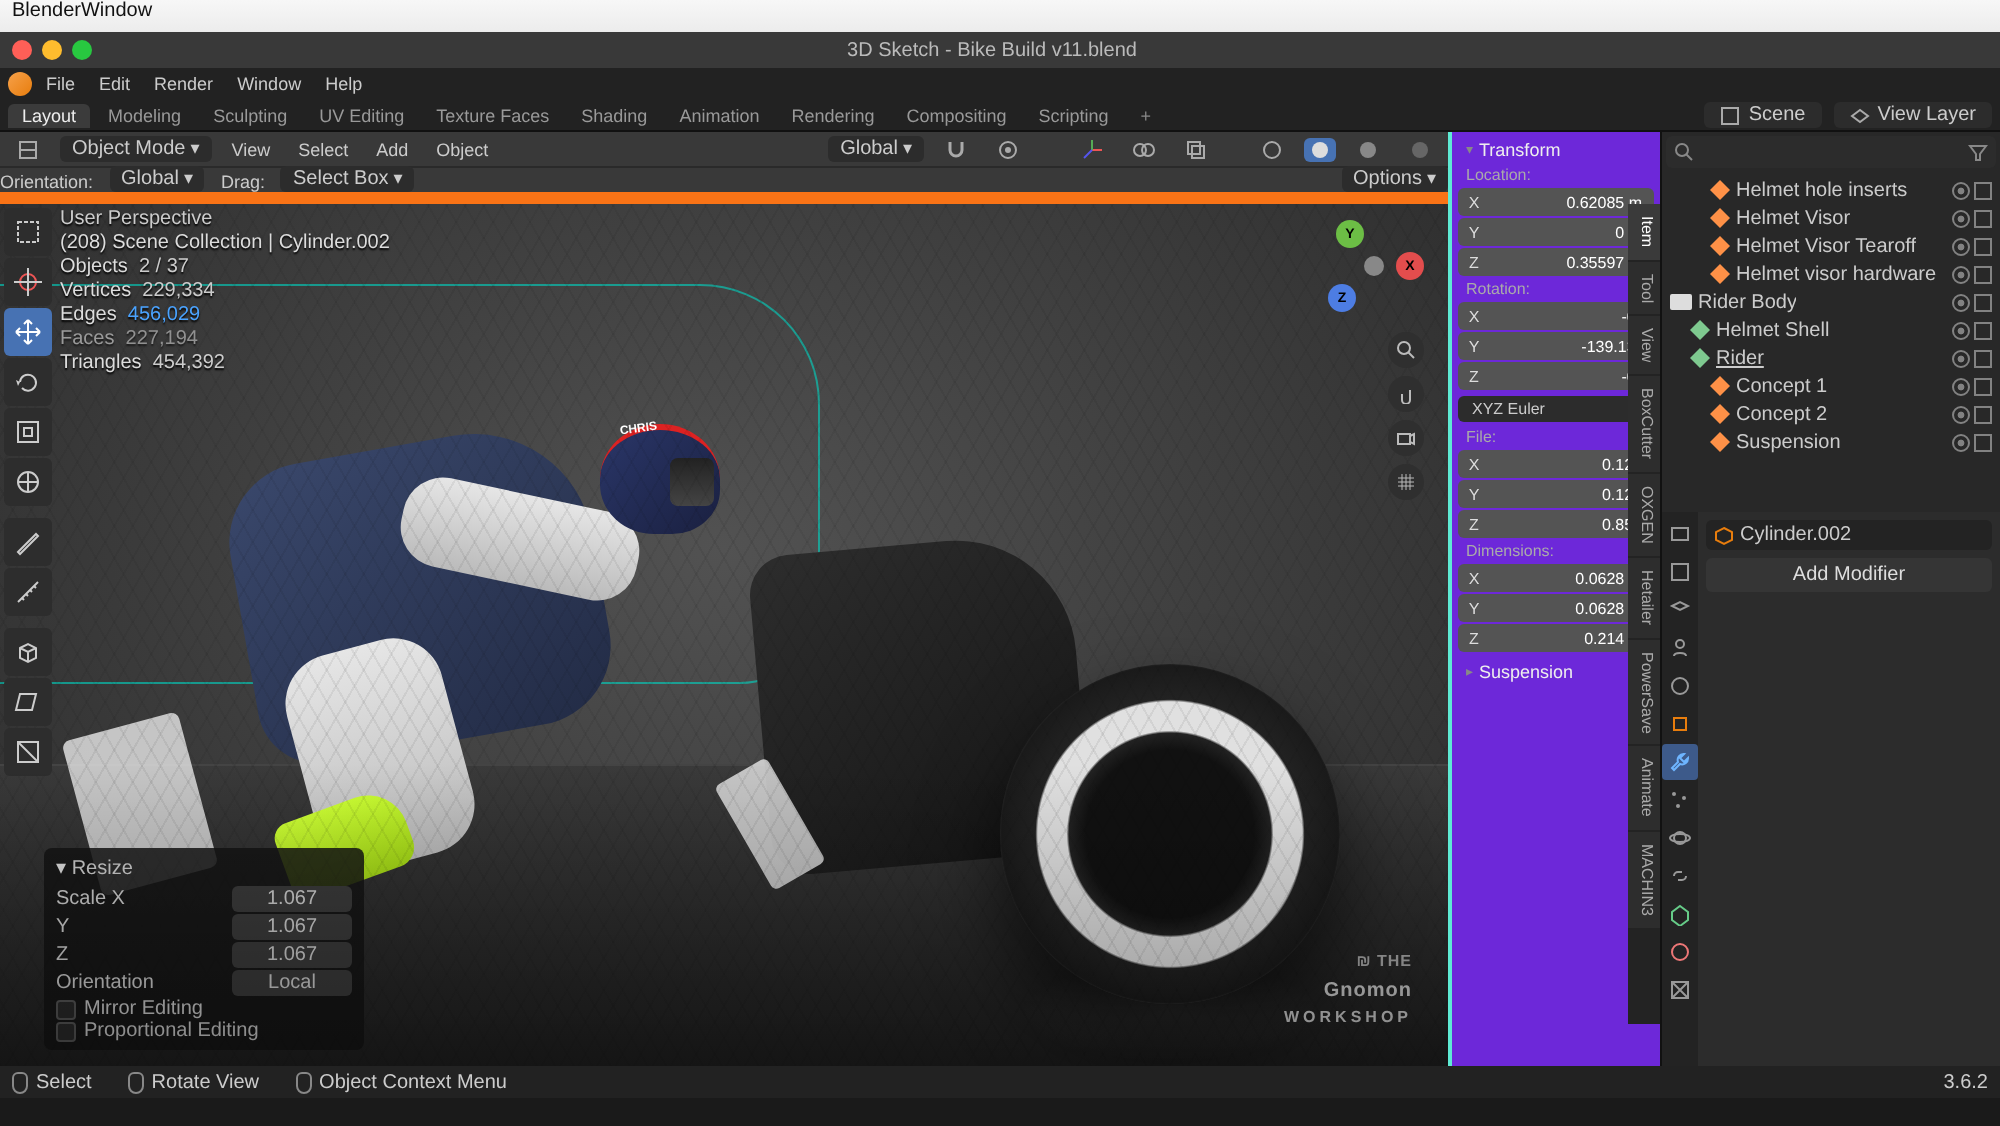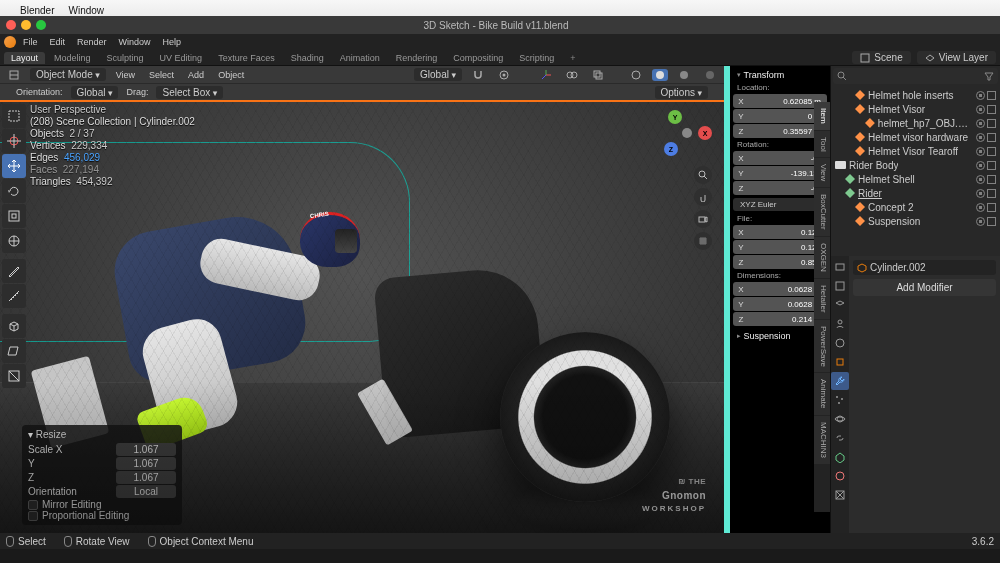--- a/index.html
+++ b/index.html
@@ -1,17 +1,17 @@
 <!DOCTYPE html>
 <html><head>
 <meta charset="utf-8">
 <style>
 * { margin:0; padding:0; box-sizing:border-box; font-family:-apple-system,BlinkMacSystemFont,"Segoe UI",Arial,sans-serif; font-size:10px; color:#ccc; }
 body { background:#1a1a1a; width:1000px; height:563px; overflow:hidden; position:relative; }
-.mac-menubar { height:16px; background:linear-gradient(#f7f7f7,#ececec); display:flex; align-items:flex-end; padding:0 6px; gap:14px; color:#111; font-size:11px; }
+.mac-menubar { height:16px; background:linear-gradient(#f7f7f7,#ececec); display:flex; align-items:flex-start; padding:0 6px; color:#111; font-size:11px; }
 .mac-menubar span { color:#111; }
 .mac-menubar .apple { font-size:12px; }
 
 .titlebar { height:18px; background:#393939; display:flex; align-items:center; padding:0 6px; justify-content:space-between; }
 .traffic { display:flex; gap:5px; align-items:center; }
 .dot { width:10px; height:10px; border-radius:50%; }
 .dot.r { background:#ff5f57; } .dot.y { background:#febc2e; } .dot.g { background:#28c840; }
 .titlebar .title { color:#bbb; font-size:10px;text-align:center; }
 
 .main-menu { height:16px; background:#222; display:flex; align-items:center; padding:0 4px; gap:2px; }
@@ -24,21 +24,21 @@
 .workspace-tabs .tab.active { background:#3b3b3b; color:#eee; }
 .workspace-tabs .right { display:flex; gap:6px; align-items:center; }
 .workspace-tabs .pill { background:#2c2c2c; border-radius:3px; padding:1px 8px; font-size:9px; color:#ddd; display:flex; align-items:center; gap:4px; }
 
 .content { display:flex; height:467px; }
 .viewport-area { flex:1; position:relative; display:flex; flex-direction:column; background:#393939; }
 .viewport-header { height:18px; background:#393939; display:flex; align-items:center; padding:0 4px; gap:6px; border-bottom:1px solid #2a2a2a; }
 .viewport-header .item { font-size:9px; color:#ccc; padding:0 4px; display:flex; align-items:center; gap:3px; }
 .viewport-header .dropdown-btn { background:#2c2c2c; border-radius:3px; padding:1px 6px; font-size:9px; }
 .viewport-header .spacer { flex:1; }
-.tool-header { height:18px; background:#393939; display:flex; align-items:center; padding:0 16px; gap:8px; border-bottom:2px solid #f97316; }
+.tool-header { height:18px; background:#393939; display:flex; align-items:flex-end; padding:0 0; gap:8px; border-bottom:6px solid #f97316; }
 .tool-header .item { font-size:9px; color:#ccc; }
 .tool-header .dropdown-btn { background:#2c2c2c; border-radius:3px; padding:1px 6px; font-size:9px; }
 
 .viewport { flex:1; position:relative; background:radial-gradient(ellipse at 50% 40%, #525252 0%, #3a3a3a 60%, #2a2a2a 100%); overflow:hidden; }
 .viewport::after { content:''; position:absolute; inset:0; background:linear-gradient(180deg, transparent 65%, rgba(0,0,0,0.35) 100%); }
 .floor { position:absolute; left:0; right:0; bottom:0; height:35%; background:linear-gradient(180deg,#3a3a3a 0%,#202020 100%); }
 .floor::before { content:''; position:absolute; left:0; right:0; top:0; height:1px; background:rgba(255,255,255,0.05); }
 
 .scene-shapes { position:absolute; inset:0; }
 .frame-outline { position:absolute; left:0; top:40px; width:410px; height:200px; border:1px solid #00d7c4; border-left:none; border-radius:0 60px 40px 0; opacity:.6; }
@@ -80,21 +80,21 @@
 .npanel-tabs .vtab { writing-mode:vertical-rl; font-size:8px; padding:6px 2px; background:#2d2d2d; color:#aaa; text-align:center; }
 .npanel-tabs .vtab.active { background:#3a3a3a; color:#fff; }
 
 .resize-panel { position:absolute; left:22px; bottom:8px; width:160px; background:rgba(20,20,20,.85); border-radius:4px; padding:4px 6px; font-size:9px; }
 .resize-panel .hdr { color:#ddd; margin-bottom:3px; }
 .resize-panel .row { display:flex; justify-content:space-between; align-items:center; margin:1px 0; }
 .resize-panel .val { background:#3a3a3a; padding:1px 8px; border-radius:3px; width:60px; text-align:center; }
 .resize-panel .chk { display:flex; align-items:center; gap:4px; color:#bbb; }
 .resize-panel .chk .box { width:10px;height:10px;background:#2a2a2a;border:1px solid #555;border-radius:2px; }
 
-.n-panel { width:106px; background:#000000; border-left:6px solid #5eead4; padding:2px 3px; overflow:hidden; }
+.n-panel { width:106px; background:#6d28d9; border-left:2px solid #5eead4; padding:2px 3px; overflow:hidden; }
 .n-panel .section { margin-bottom:3px; }
 .n-panel .shead { font-size:9px; color:#eee; padding:2px 4px; display:flex; align-items:center; gap:3px; }
 .n-panel .shead::before { content:'▾'; font-size:7px; color:#888; }
 .n-panel .shead.collapsed::before { content:'▸'; }
 .n-panel .subhead { font-size:8px; color:#aaa; padding:1px 4px; }
 .n-panel .field { display:flex; background:#545454; border-radius:3px; margin:1px 0; height:14px; align-items:center; }
 .n-panel .field .k { width:16px; text-align:center; color:#ddd; font-size:8px; }
 .n-panel .field .v { flex:1; text-align:right; padding-right:6px; font-size:8px; color:#fff; }
 .n-panel select.mode { width:100%; background:#2c2c2c; border:none; color:#ccc; font-size:8px; padding:1px 3px; border-radius:3px; margin:2px 0; }
 
@@ -529,63 +529,63 @@
             </span>
           </div>
           <div class="node ind2">
             <span class="ico mesh"></span>
             <span style="overflow: hidden; text-overflow: ellipsis;">Helmet Visor</span>
             <span class="toggles">
               <span class="eye"></span>
               <span class="cam"></span>
             </span>
           </div>
-          <div class="node ind3">
+          <div class="node ind2">
             <span class="ico mesh"></span>
-            <span style="overflow: hidden; text-overflow: ellipsis;">helmet_hp7_OBJ.003</span>
+            <span style="overflow: hidden; text-overflow: ellipsis;">Helmet Visor Tearoff</span>
             <span class="toggles">
               <span class="eye"></span>
               <span class="cam"></span>
             </span>
           </div>
           <div class="node ind2">
             <span class="ico mesh"></span>
             <span style="overflow: hidden; text-overflow: ellipsis;">Helmet visor hardware</span>
             <span class="toggles">
               <span class="eye"></span>
               <span class="cam"></span>
             </span>
           </div>
-          <div class="node ind2">
-            <span class="ico mesh"></span>
-            <span style="overflow: hidden; text-overflow: ellipsis;">Helmet Visor Tearoff</span>
-            <span class="toggles">
-              <span class="eye"></span>
-              <span class="cam"></span>
-            </span>
-          </div>
           <div class="node ind0">
             <span class="ico coll"></span>
             <span style="overflow: hidden; text-overflow: ellipsis;">Rider Body</span>
             <span class="toggles">
               <span class="eye"></span>
               <span class="cam"></span>
             </span>
           </div>
           <div class="node ind1">
             <span class="ico mesh g"></span>
             <span style="overflow: hidden; text-overflow: ellipsis;">Helmet Shell</span>
             <span class="toggles">
               <span class="eye"></span>
               <span class="cam"></span>
             </span>
           </div>
           <div class="node ind1">
             <span class="ico mesh g"></span>
             <span style="overflow: hidden; text-overflow: ellipsis; text-decoration: underline;">Rider</span>
+            <span class="toggles">
+              <span class="eye"></span>
+              <span class="cam"></span>
+            </span>
+          </div>
+          <div class="node ind2">
+            <span class="ico mesh"></span>
+            <span style="overflow: hidden; text-overflow: ellipsis;">Concept 1</span>
             <span class="toggles">
               <span class="eye"></span>
               <span class="cam"></span>
             </span>
           </div>
           <div class="node ind2">
             <span class="ico mesh"></span>
             <span style="overflow: hidden; text-overflow: ellipsis;">Concept 2</span>
             <span class="toggles">
               <span class="eye"></span>

